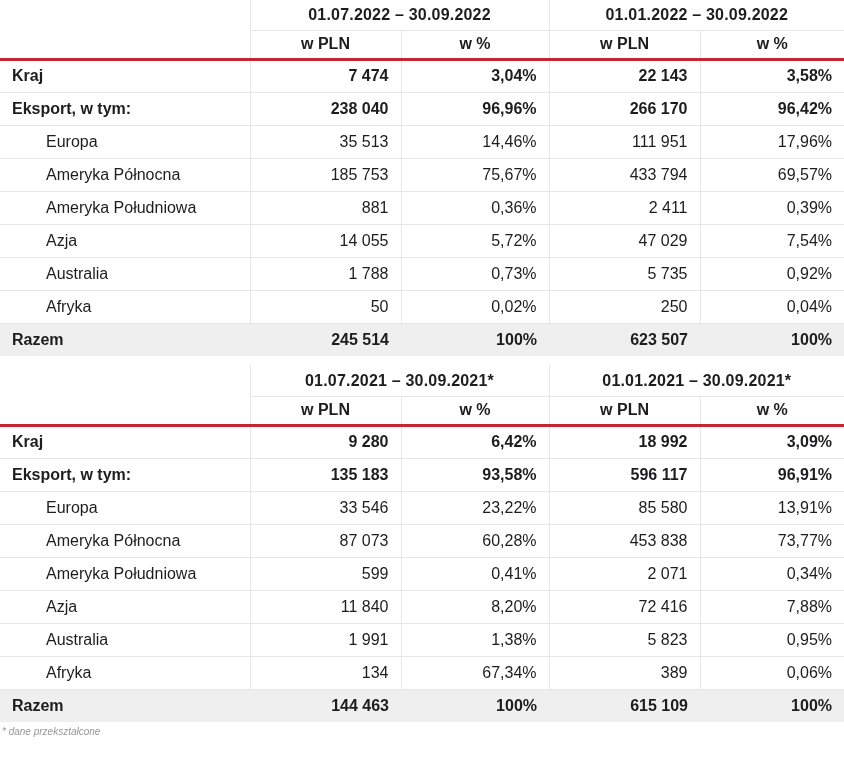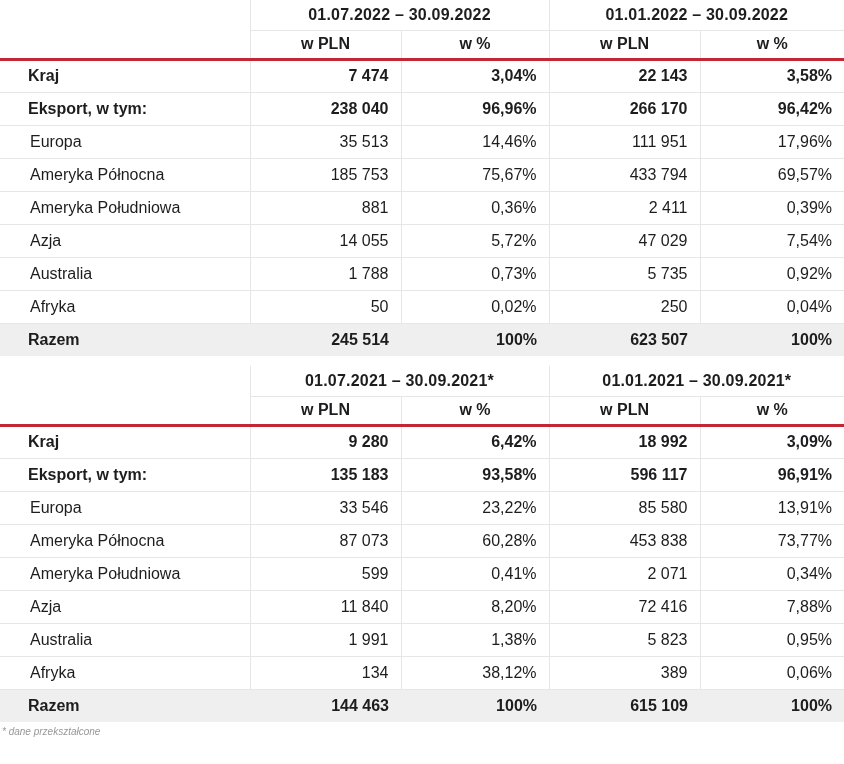--- a/index.html
+++ b/index.html
@@ -29,22 +29,22 @@
   th,td{padding:0;font-size:16px;line-height:1;}
   
   tr.period-row th{height:30px;font-weight:700;text-align:center;letter-spacing:.2px;}
   tr.period-row th.corner{border:none;}
   tr.period-row th.period{border-left:1px solid var(--border);border-bottom:1px solid var(--border);}
   
   tr.unit-row th{height:29px;font-weight:700;text-align:center;border-bottom:3px solid var(--red);}
   tr.unit-row th.unit{border-left:1px solid var(--border);}
   
   tbody td{height:33px;border-bottom:1px solid var(--border);}
-  td.label{text-align:left;padding-left:28px;}
-  tr.row-indent td.label{padding-left:30px;margin-top:36px;}
+  td.label{text-align:left;padding-left:12px;}
+  tr.row-indent td.label{padding-left:46px;margin-top:36px;}
   td.num{text-align:right;padding-right:12px;border-left:1px solid var(--border);}
   tr.row-bold td{font-weight:700;}
   tr.row-total td{font-weight:700;background:var(--total-bg);border-bottom:none;}
   tr.row-total td.num{border-left:none;}
   
   .footnote{
     font-style:italic;color:var(--muted);
     padding:4px 0 0 2px;font-size:10px;
   }
 </style>
@@ -212,21 +212,21 @@
             <tr class="row-indent">
               <td class="label">Australia</td>
               <td class="num">1 991</td>
               <td class="num">1,38%</td>
               <td class="num">5 823</td>
               <td class="num">0,95%</td>
             </tr>
             <tr class="row-indent">
               <td class="label">Afryka</td>
               <td class="num">134</td>
-              <td class="num">38,12%</td>
+              <td class="num">67,34%</td>
               <td class="num">389</td>
               <td class="num">0,06%</td>
             </tr>
             <tr class="row-total row-bold">
               <td class="label">Razem</td>
               <td class="num">144 463</td>
               <td class="num">100%</td>
               <td class="num">615 109</td>
               <td class="num">100%</td>
             </tr>

